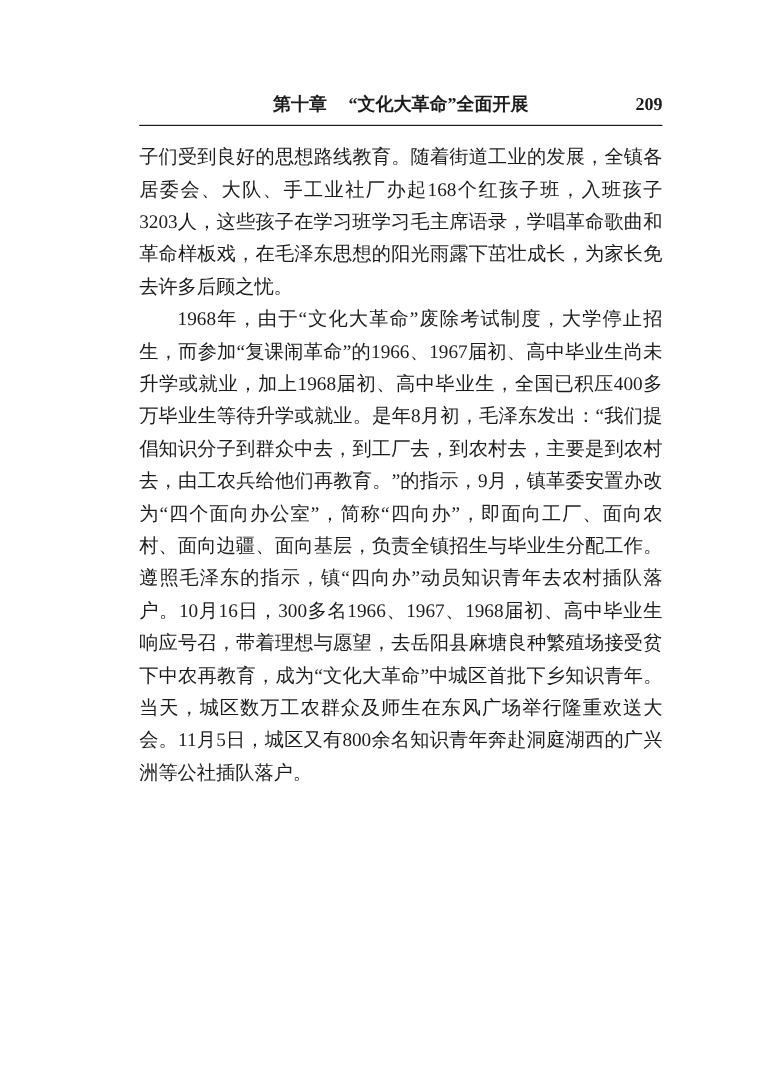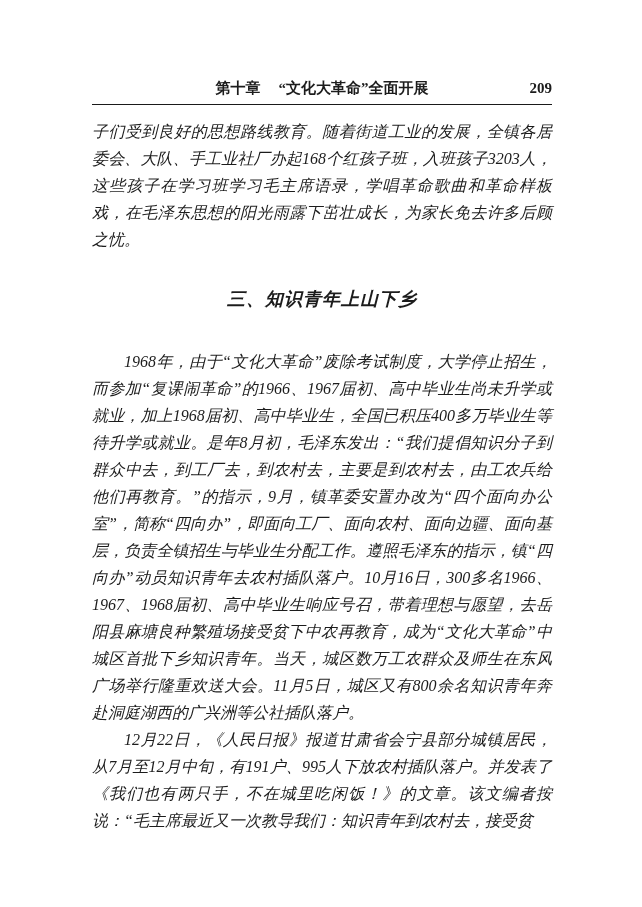--- a/index.html
+++ b/index.html
@@ -9,21 +9,21 @@
     height: 907px;
     overflow: hidden;
     font-family: "Liberation Serif", "DejaVu Serif", serif;
     color: #1c1c1c;
   }
   .page {
     position: relative;
     width: 642px;
     height: 907px;
     background: #ffffff;
-    padding: 78px 90px 40px 92px;
+    padding: 78px 90px 40px 116px;
   }
   .header {
     position: relative;
     text-align: center;
     font-weight: bold;
     font-size: 15px;
     line-height: 20px;
   }
   .header .chapter { margin-right: 18px; }
   .header .page-number {
@@ -36,21 +36,20 @@
   .rule {
     margin-top: 6px;
     border-bottom: 1.5px solid #1a1a1a;
     margin-bottom: 13px;
   }
   .body-text {
     font-size: 16px;
     line-height: 27px;
     text-align: justify;
     text-justify: inter-ideograph;
-    font-style: italic;
   }
   .para { text-indent: 2em; }
   .para.no-indent { text-indent: 0; }
   .section-heading {
     text-align: center;
     font-weight: bold;
     font-size: 18px;
     letter-spacing: 1px;
     margin: 33px 0 35px 0;
   }
@@ -63,20 +62,18 @@
   <div class="header">
     <span class="chapter">第十章</span><span class="title">“文化大革命”全面开展</span>
     <span class="page-number">209</span>
   </div>
 
   <div class="rule"></div>
 
   <div class="body-text">
     <p class="para no-indent">子们受到良好的思想路线教育。随着街道工业的发展，全镇各居委会、大队、手工业社厂办起168个红孩子班，入班孩子3203人，这些孩子在学习班学习毛主席语录，学唱革命歌曲和革命样板戏，在毛泽东思想的阳光雨露下茁壮成长，为家长免去许多后顾之忧。</p>
 
-    <h2 class="section-heading">三、知识青年上山下乡</h2>
 
     <p class="para">1968年，由于“文化大革命”废除考试制度，大学停止招生，而参加“复课闹革命”的1966、1967届初、高中毕业生尚未升学或就业，加上1968届初、高中毕业生，全国已积压400多万毕业生等待升学或就业。是年8月初，毛泽东发出：“我们提倡知识分子到群众中去，到工厂去，到农村去，主要是到农村去，由工农兵给他们再教育。”的指示，9月，镇革委安置办改为“四个面向办公室”，简称“四向办”，即面向工厂、面向农村、面向边疆、面向基层，负责全镇招生与毕业生分配工作。遵照毛泽东的指示，镇“四向办”动员知识青年去农村插队落户。10月16日，300多名1966、1967、1968届初、高中毕业生响应号召，带着理想与愿望，去岳阳县麻塘良种繁殖场接受贫下中农再教育，成为“文化大革命”中城区首批下乡知识青年。当天，城区数万工农群众及师生在东风广场举行隆重欢送大会。11月5日，城区又有800余名知识青年奔赴洞庭湖西的广兴洲等公社插队落户。</p>
 
-    <p class="para">12月22日，《人民日报》报道甘肃省会宁县部分城镇居民，从7月至12月中旬，有191户、995人下放农村插队落户。并发表了《我们也有两只手，不在城里吃闲饭！》的文章。该文编者按说：“毛主席最近又一次教导我们：知识青年到农村去，接受贫</p>
   </div>
 
 </div>
 
 </body></html>

